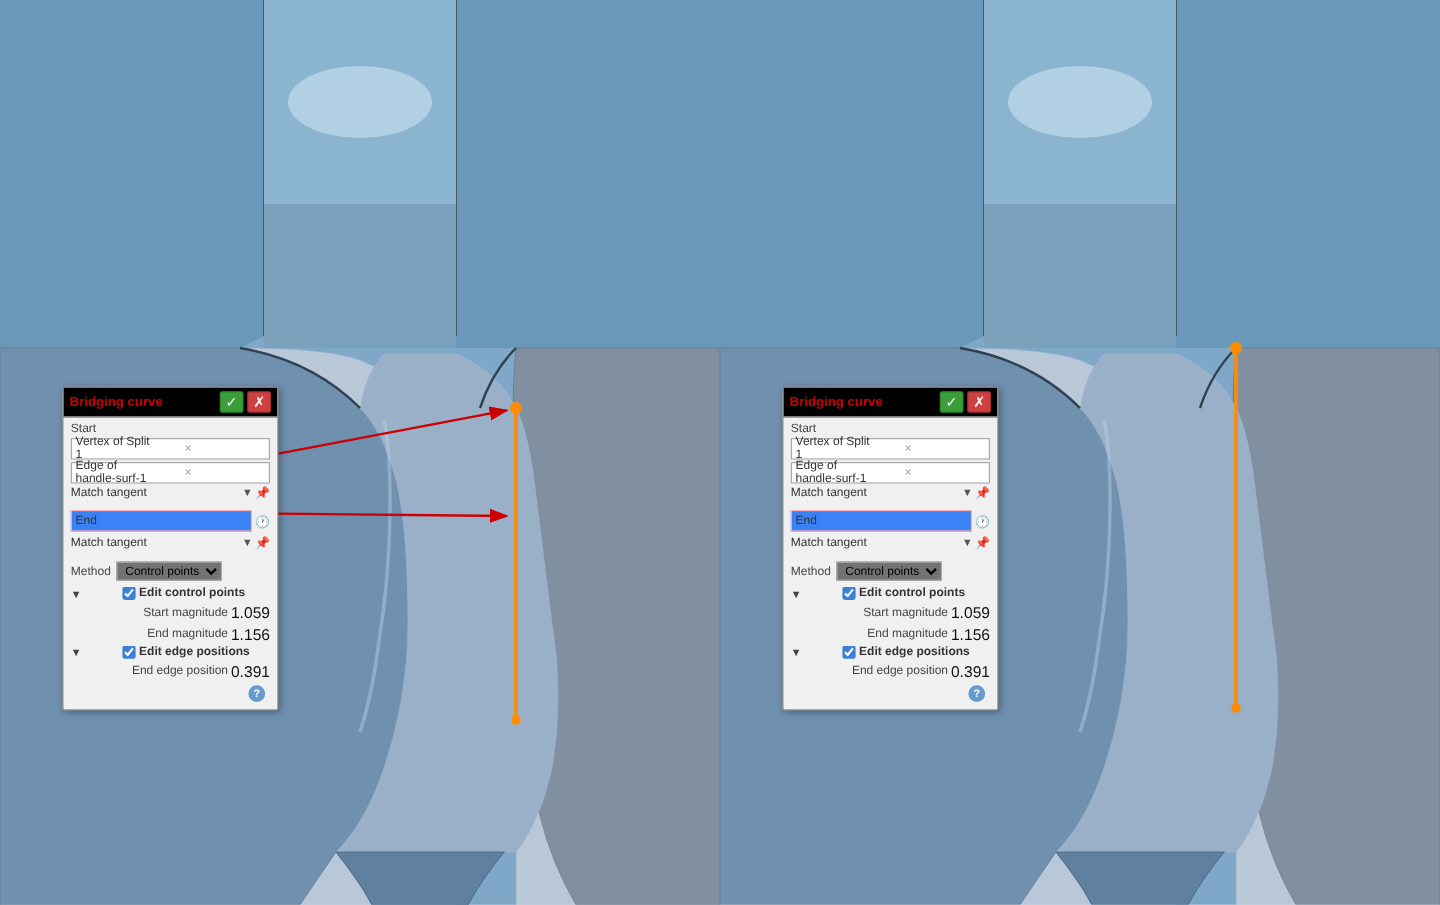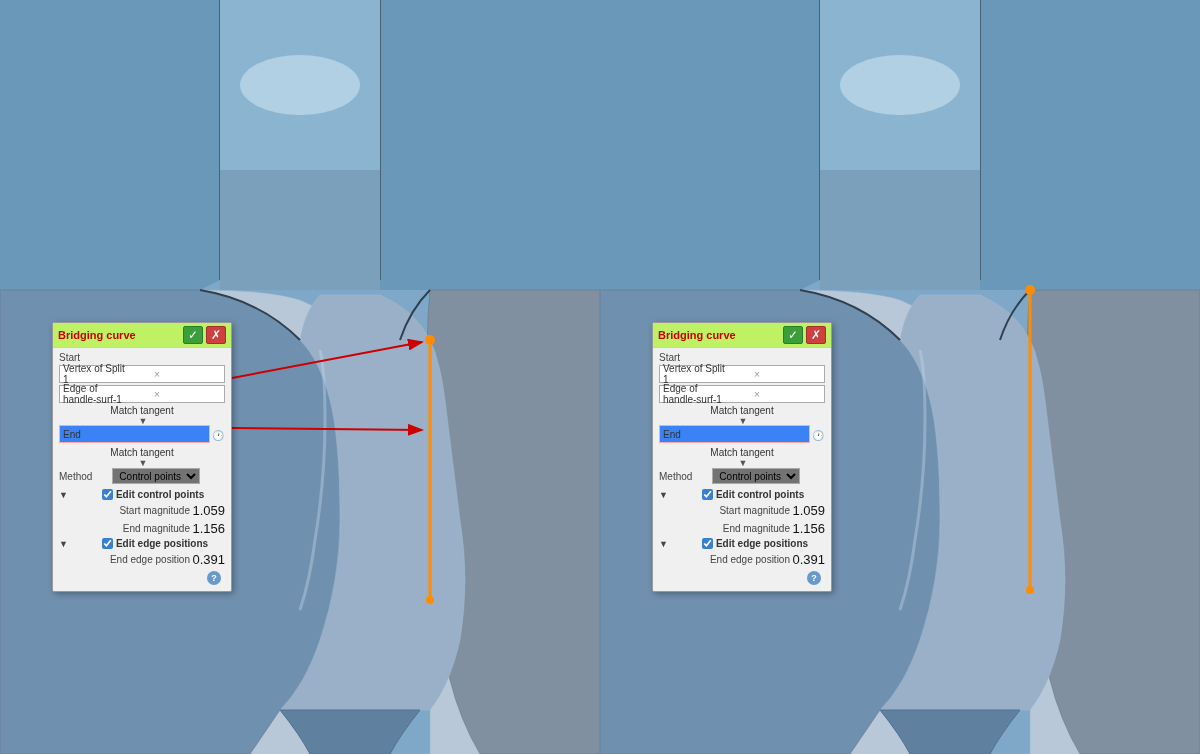--- a/index.html
+++ b/index.html
@@ -53,21 +53,21 @@
       z-index: 10;
       font-size: 11px;
       color: #111;
     }
 
     .dialog-title-bar {
       display: flex;
       align-items: center;
       justify-content: space-between;
       padding: 3px 5px;
-      background: #bef264;
+      background: #000000;
       border-bottom: 1px solid #ccc;
     }
 
     .dialog-title {
       font-weight: bold;
       font-size: 11px;
       color: #c00;
     }
 
     .dialog-buttons {
@@ -136,24 +136,22 @@
       cursor: pointer;
     }
 
     .input-row.pink-bg {
       background: #3b82f6;
       border-color: #ffaaaa;
     }
 
     .dropdown-row {
       display: flex;
-      align-items: center;
       margin-bottom: 2px;
       height: 18px;
-      flex-direction: column;
     }
 
     .dropdown-row label {
       flex: 1;
       font-size: 10px;
       color: #333;
     }
 
     .dropdown-arrow {
       font-size: 9px;
@@ -177,21 +175,21 @@
     .method-row {
       display: flex;
       align-items: center;
       margin-bottom: 4px;
       height: 18px;
     }
 
     .method-row .method-label {
       font-size: 10px;
       color: #444;
-      margin-right: 20px;
+      margin-right: 5px;
     }
 
     .method-select {
       font-size: 10px;
       background: #737373;
       border: 1px solid #aaa;
       padding: 0 2px;
       height: 16px;
     }
 

